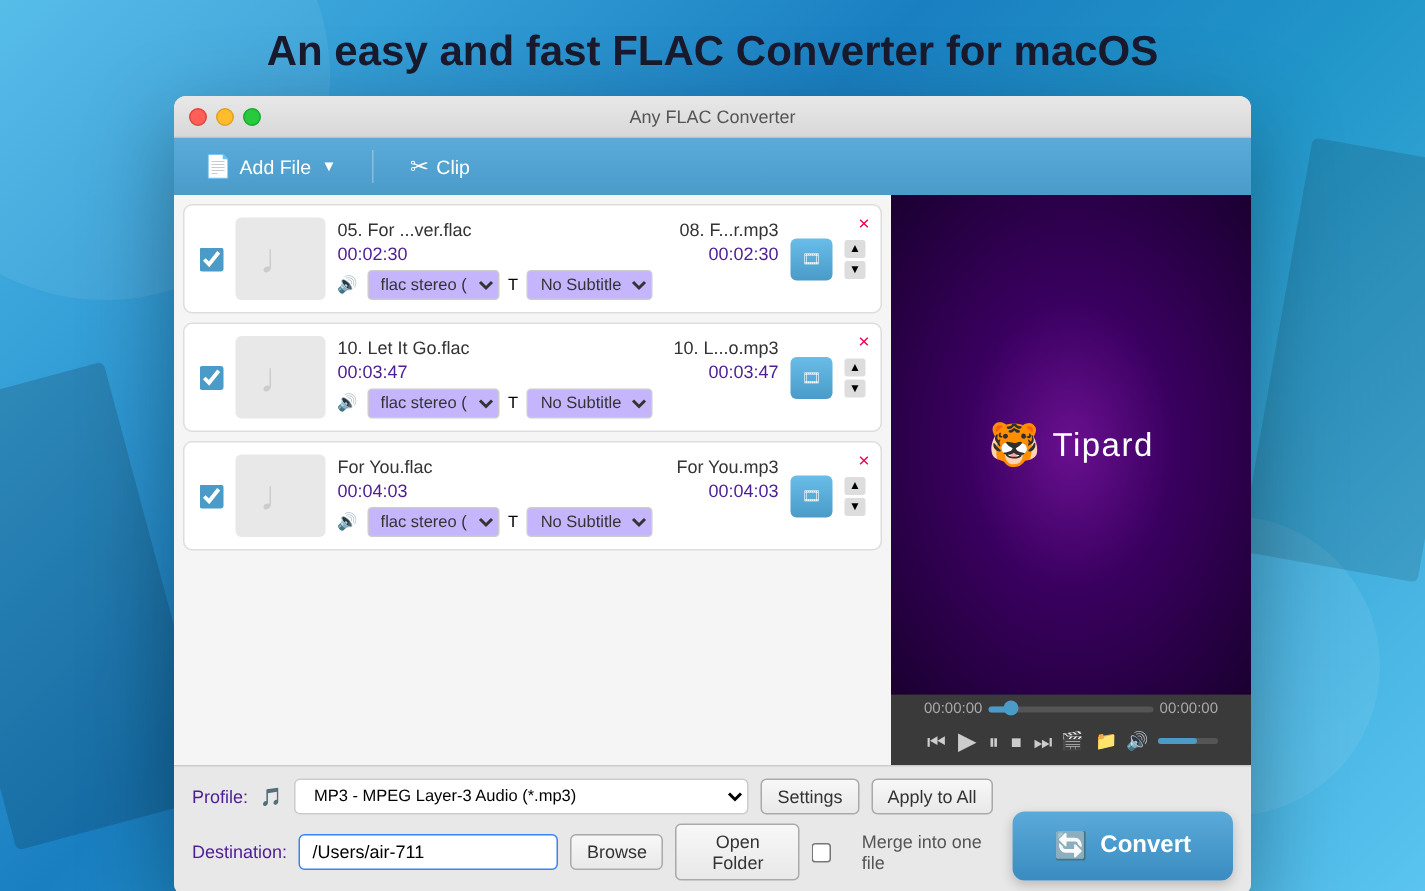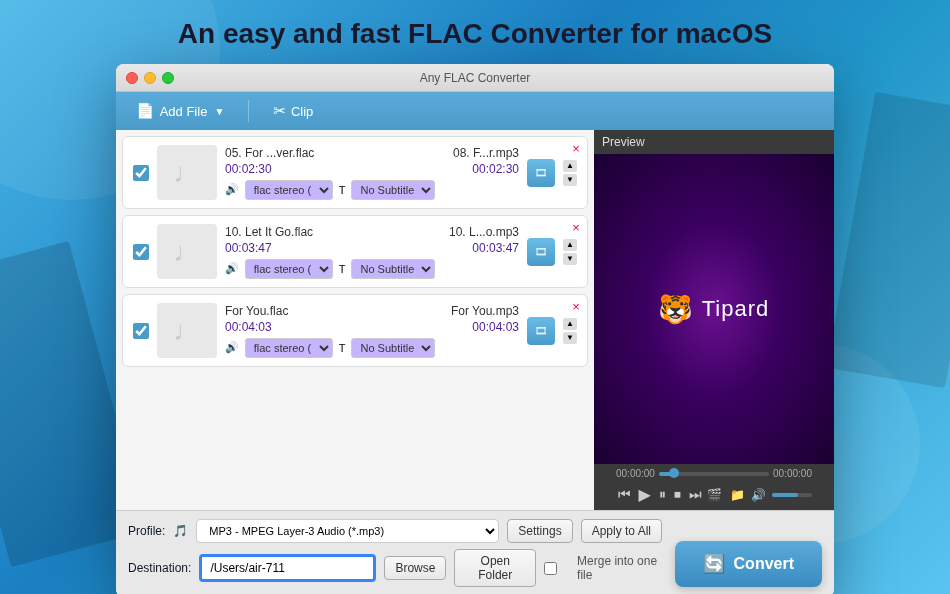--- a/index.html
+++ b/index.html
@@ -362,36 +362,36 @@
       gap: 8px;
       margin-bottom: 6px;
     }
     .bottom-row2 {
       display: flex;
       align-items: center;
       gap: 8px;
     }
     .bottom-label {
       font-size: 12px;
-      color: #0f172a;
+      color: #4c1d95;
     }
     .profile-select {
       flex: 1;
       font-size: 11px;
       padding: 4px 8px;
       border: 1px solid #ccc;
       border-radius: 4px;
       background: white;
       cursor: pointer;
     }
     .dest-input {
       flex: 1;
       font-size: 12px;
       padding: 4px 8px;
-      border: 3px solid #3b82f6;
+      border: 1px solid #3b82f6;
       border-radius: 4px;
       background: white;
     }
     .bottom-btn {
       font-size: 12px;
       padding: 4px 10px;
       border: 1px solid #aaa;
       border-radius: 4px;
       background: linear-gradient(to bottom, #f8f8f8, #e8e8e8);
       cursor: pointer;
@@ -580,21 +580,20 @@
         </div>
         <div class="file-scroll-btns">
           <button class="scroll-btn">▲</button>
           <button class="scroll-btn">▼</button>
         </div>
       </div>
 
     </div>
 
     <div class="preview-panel">
-      <div class="preview-label">Preview</div>
       <div class="preview-video">
         <div class="preview-logo">
           <span class="tipard-tiger">🐯</span>
           <span class="tipard-text">Tipard</span>
         </div>
       </div>
       <div class="preview-controls">
         <div class="preview-progress-row">
           <span class="time-label">00:00:00</span>
           <div class="progress-bar-track">

